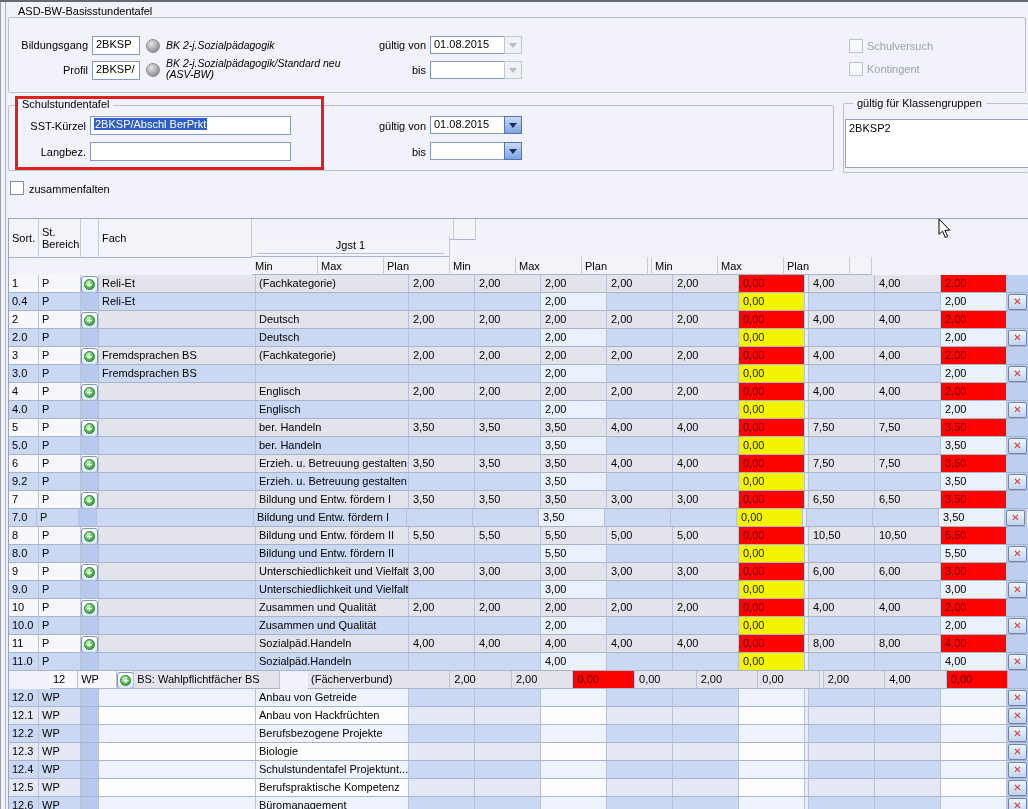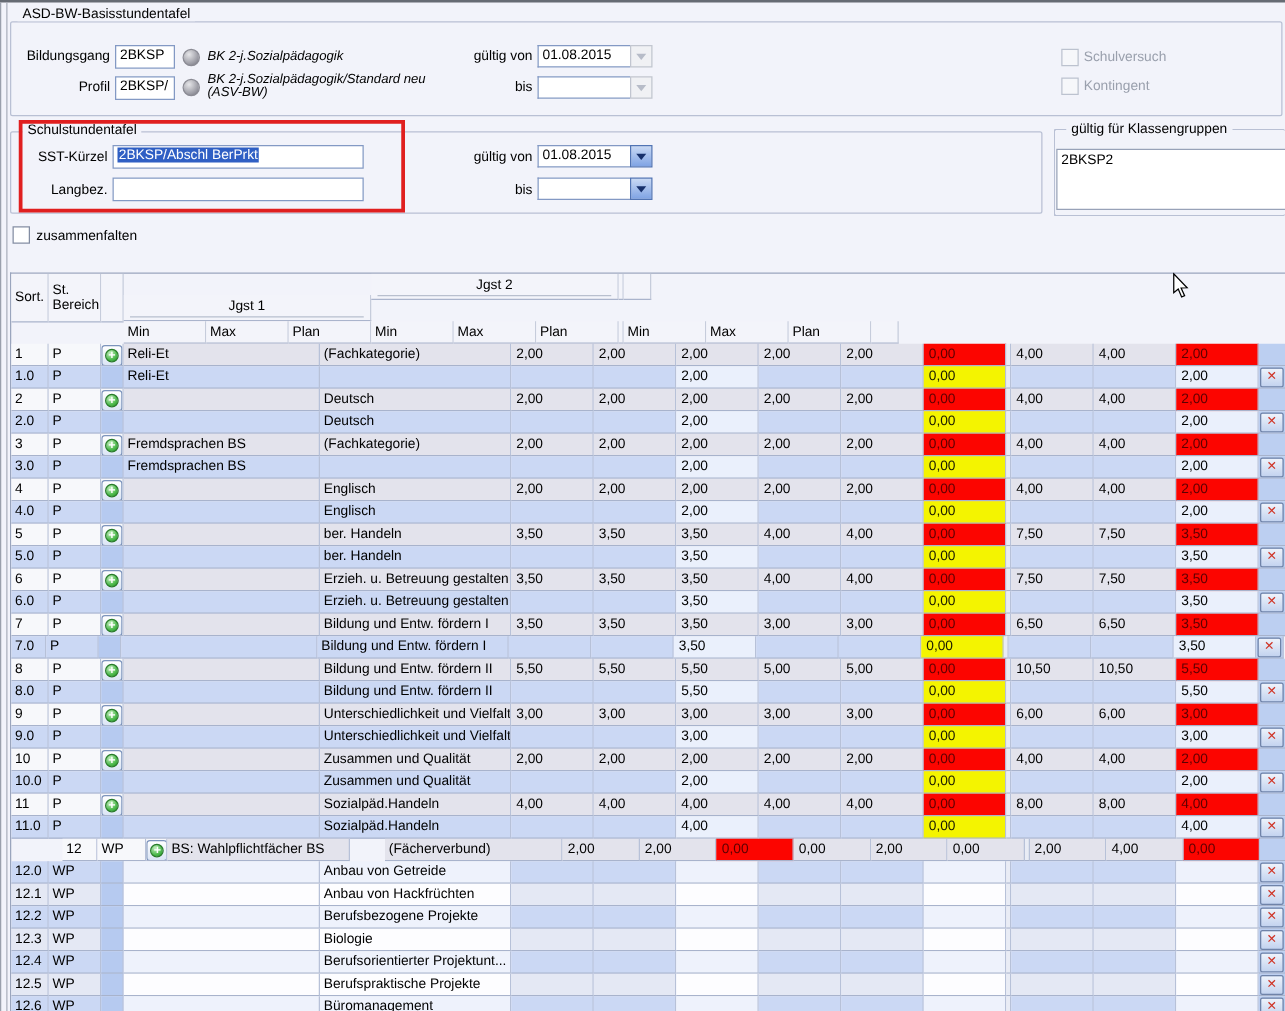--- a/index.html
+++ b/index.html
@@ -157,27 +157,25 @@
 <span class="chk" style="left:10px;top:181px;"></span>
 <div class="lbl" style="left:29px;top:183px;">zusammenfalten</div>
 
 <div id="grid">
     <div class="hdr">
       <div class="hcell" style="width: 30px; height: 39px;">Sort.</div>
       <div class="hcell" style="width: 42px; height: 39px;">
         <span>St.<br>Bereich</span>
       </div>
       <div class="hcell" style="width: 18px; height: 39px;"></div>
+      <div class="hcell" style="width: 153px; height: 39px;">Fach</div>
       <div style="display: flex; flex-direction: column;">
         <div style="display: flex;">
           <div class="hcell hgroup" style="width: 198px; height: 21px; margin-top: 17px;">
             <span>Jgst 1</span>
-          </div>
-          <div class="hcell hgroup" style="width: 198px; height: 21px;">
-            <span>Jgst 2</span>
           </div>
           <div class="hcell" style="width: 4px; height: 21px; padding: 0px;"></div>
           <div class="hcell" style="width: 22px; height: 21px;"></div>
         </div>
         <div style="display: flex;">
           <div class="hcell" style="width: 66px; height: 18px;">Min</div>
           <div class="hcell" style="width: 66px; height: 18px;">Max</div>
           <div class="hcell" style="width: 66px; height: 18px;">Plan</div>
           <div class="hcell" style="width: 66px; height: 18px;">Min</div>
           <div class="hcell" style="width: 66px; height: 18px;">Max</div>
@@ -206,21 +204,21 @@
       <div class="cell num" style="width: 66px;">2,00</div>
       <div class="cell num" style="width: 66px;">2,00</div>
       <div class="cell num bg-r" style="width: 66px;">0,00</div>
       <div class="cell c-sep" style="width: 4px;"></div>
       <div class="cell num" style="width: 66px;">4,00</div>
       <div class="cell num" style="width: 66px;">4,00</div>
       <div class="cell num bg-r" style="width: 66px;">2,00</div>
       <div class="cell c-x" style="width: 22px;"></div>
     </div>
     <div class="row sub">
-      <div class="cell c-head c-sort" style="width: 30px;">1.0</div>
+      <div class="cell c-head c-sort" style="width: 30px;">0.4</div>
       <div class="cell c-head c-st" style="width: 42px;">P</div>
       <div class="cell c-head c-btn" style="width: 18px; padding: 1px 0px 0px; background: rgb(182, 202, 240);"></div>
       <div class="cell" style="width: 157px;">Reli-Et</div>
       <div class="cell" style="width: 153px;"></div>
       <div class="cell num" style="width: 66px;"></div>
       <div class="cell num" style="width: 66px;"></div>
       <div class="cell num c-edit c-lite" style="width: 66px;">2,00</div>
       <div class="cell num" style="width: 66px;"></div>
       <div class="cell num" style="width: 66px;"></div>
       <div class="cell num bg-y" style="width: 66px;">0,00</div>
@@ -416,21 +414,21 @@
       <div class="cell num" style="width: 66px;">4,00</div>
       <div class="cell num" style="width: 66px;">4,00</div>
       <div class="cell num bg-r" style="width: 66px;">0,00</div>
       <div class="cell c-sep" style="width: 4px;"></div>
       <div class="cell num" style="width: 66px;">7,50</div>
       <div class="cell num" style="width: 66px;">7,50</div>
       <div class="cell num bg-r" style="width: 66px;">3,50</div>
       <div class="cell c-x" style="width: 22px;"></div>
     </div>
     <div class="row sub">
-      <div class="cell c-head c-sort" style="width: 30px;">6.0</div>
+      <div class="cell c-head c-sort" style="width: 30px;">9.2</div>
       <div class="cell c-head c-st" style="width: 42px;">P</div>
       <div class="cell c-head c-btn" style="width: 18px; padding: 1px 0px 0px; background: rgb(182, 202, 240);"></div>
       <div class="cell" style="width: 157px;"></div>
       <div class="cell" style="width: 153px;">Erzieh. u. Betreuung gestalten</div>
       <div class="cell num" style="width: 66px;"></div>
       <div class="cell num" style="width: 66px;"></div>
       <div class="cell num c-edit c-lite" style="width: 66px;">3,50</div>
       <div class="cell num" style="width: 66px;"></div>
       <div class="cell num" style="width: 66px;"></div>
       <div class="cell num bg-y" style="width: 66px;">0,00</div>
@@ -752,41 +750,41 @@
       <div class="cell num c-edit c-lite" style="width: 66px;"></div>
       <div class="cell c-x" style="width: 22px;">
         <div class="delbtn"><span>✕</span></div>
       </div>
     </div>
     <div class="row wp">
       <div class="cell c-head c-sort" style="width: 30px;">12.4</div>
       <div class="cell c-head c-st" style="width: 42px;">WP</div>
       <div class="cell c-head c-btn" style="width: 18px; padding: 1px 0px 0px; background: rgb(182, 202, 240);"></div>
       <div class="cell c-lite" style="width: 157px;"></div>
-      <div class="cell c-lite" style="width: 153px;">Berufsorientierter Projektunt...</div>
+      <div class="cell c-lite" style="width: 153px;">Schulstundentafel Projektunt...</div>
       <div class="cell num" style="width: 66px;"></div>
       <div class="cell num" style="width: 66px;"></div>
       <div class="cell num c-edit c-lite" style="width: 66px;"></div>
       <div class="cell num" style="width: 66px;"></div>
       <div class="cell num" style="width: 66px;"></div>
       <div class="cell num c-edit c-lite" style="width: 66px;"></div>
       <div class="cell c-sep" style="width: 4px;"></div>
       <div class="cell num" style="width: 66px;"></div>
       <div class="cell num" style="width: 66px;"></div>
       <div class="cell num c-edit c-lite" style="width: 66px;"></div>
       <div class="cell c-x" style="width: 22px;">
         <div class="delbtn"><span>✕</span></div>
       </div>
     </div>
     <div class="row wp2">
       <div class="cell c-head c-sort" style="width: 30px;">12.5</div>
       <div class="cell c-head c-st" style="width: 42px;">WP</div>
       <div class="cell c-head c-btn" style="width: 18px; padding: 1px 0px 0px; background: rgb(182, 202, 240);"></div>
       <div class="cell c-lite" style="width: 157px;"></div>
-      <div class="cell c-lite" style="width: 153px;">Berufspraktische Projekte</div>
+      <div class="cell c-lite" style="width: 153px;">Berufspraktische Kompetenz</div>
       <div class="cell num" style="width: 66px;"></div>
       <div class="cell num" style="width: 66px;"></div>
       <div class="cell num c-edit c-lite" style="width: 66px;"></div>
       <div class="cell num" style="width: 66px;"></div>
       <div class="cell num" style="width: 66px;"></div>
       <div class="cell num c-edit c-lite" style="width: 66px;"></div>
       <div class="cell c-sep" style="width: 4px;"></div>
       <div class="cell num" style="width: 66px;"></div>
       <div class="cell num" style="width: 66px;"></div>
       <div class="cell num c-edit c-lite" style="width: 66px;"></div>

